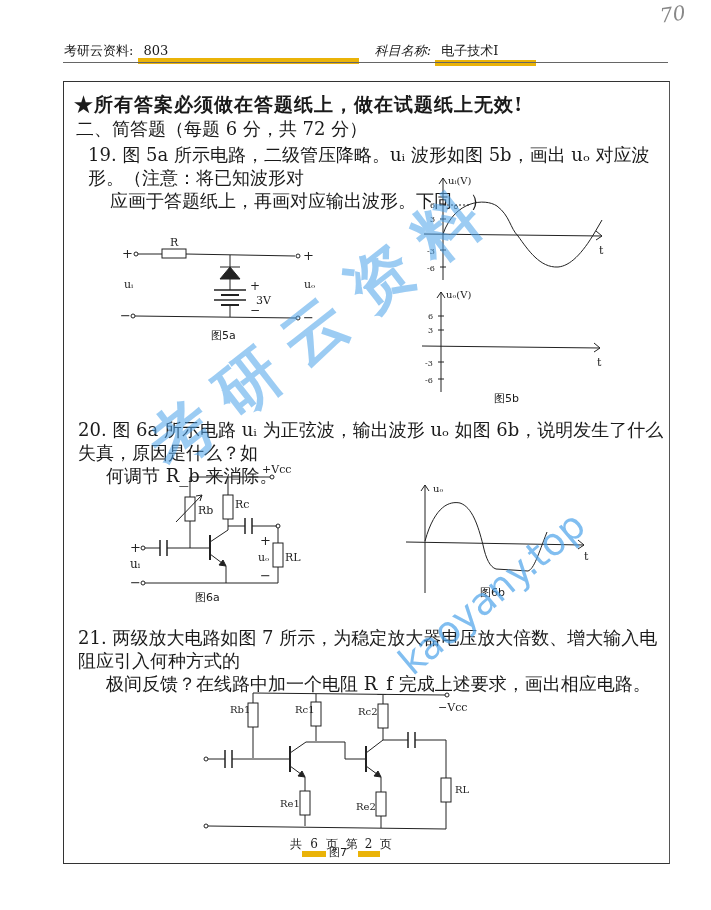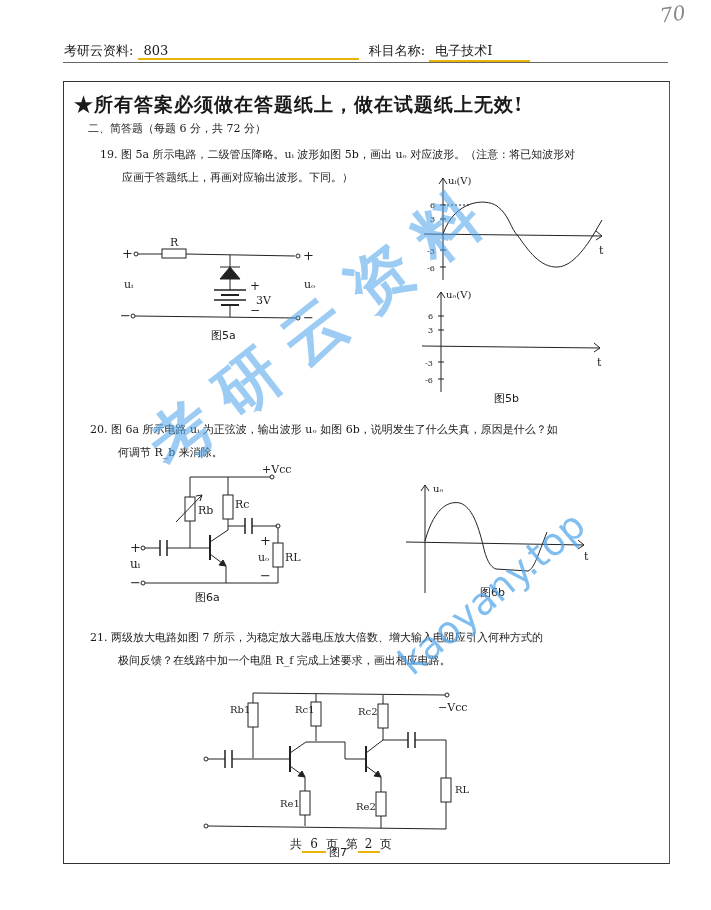--- a/index.html
+++ b/index.html
@@ -1,37 +1,37 @@
 <!DOCTYPE html>
 <html><head>
 <meta charset="utf-8">
 <style>
   html,body{margin:0;padding:0;background:#fff;}
   body{width:711px;height:910px;position:relative;overflow:hidden;font-family:"DejaVu Serif","Liberation Serif",serif;color:#1a1a1a;}
   .abs{position:absolute;}
   .hdr{font-size:13px;}
-  .uline{display:inline-block;border-bottom:2px solid #eab308;text-align:left;padding-left:6px;}
+  .uline{display:inline-block;border-bottom:6px solid #eab308;text-align:left;padding-left:6px;}
   .frame{position:absolute;left:63px;top:81px;width:605px;height:781px;border:1px solid #333;border-right:1px solid #555;}
   .headline{font-size:19px;letter-spacing:1px;}
-  .q{font-size:11px;line-height:23px;margin-left:12px;}
+  .q{font-size:18px;line-height:23px;}
   .cap{font-size:11px;font-family:"DejaVu Sans","Liberation Sans",sans-serif;}
   svg{position:absolute;overflow:visible;}
   svg text{font-family:"DejaVu Serif","Liberation Serif",serif;fill:#222;}
   .footer{font-size:12px;}
   .wm{position:absolute;color:#4da3ea;opacity:0.75;font-family:"DejaVu Sans","Liberation Sans",sans-serif;font-weight:bold;}
 </style>
 </head>
 <body>
 
 <div class="abs" style="left:660px;top:2px;font-size:20px;color:#888;font-style:italic;transform:rotate(-8deg);">70</div>
 
 <div class="abs hdr" style="left:64px;top:42px;width:600px;">
   <span>考研云资料:</span>
   <span class="uline" style="width:215px;">803</span>
-  <span style="margin-left:6px;">科目名称:</span>
+  <span style="margin-left:12px;font-style:italic;">科目名称:</span>
   <span class="uline" style="width:95px;">电子技术Ⅰ</span>
 </div>
 <div class="abs" style="left:63px;top:62px;width:605px;border-top:1px solid #666;"></div>
 
 <div class="frame"></div>
 
 <div class="abs headline" style="left:74px;top:92px;font-weight:bold;">★所有答案必须做在答题纸上，做在试题纸上无效!</div>
 <div class="abs q" style="left:76px;top:117px;">二、简答题（每题 6 分，共 72 分）</div>
 
 <div class="abs q" style="left:88px;top:143px;width:580px;">

